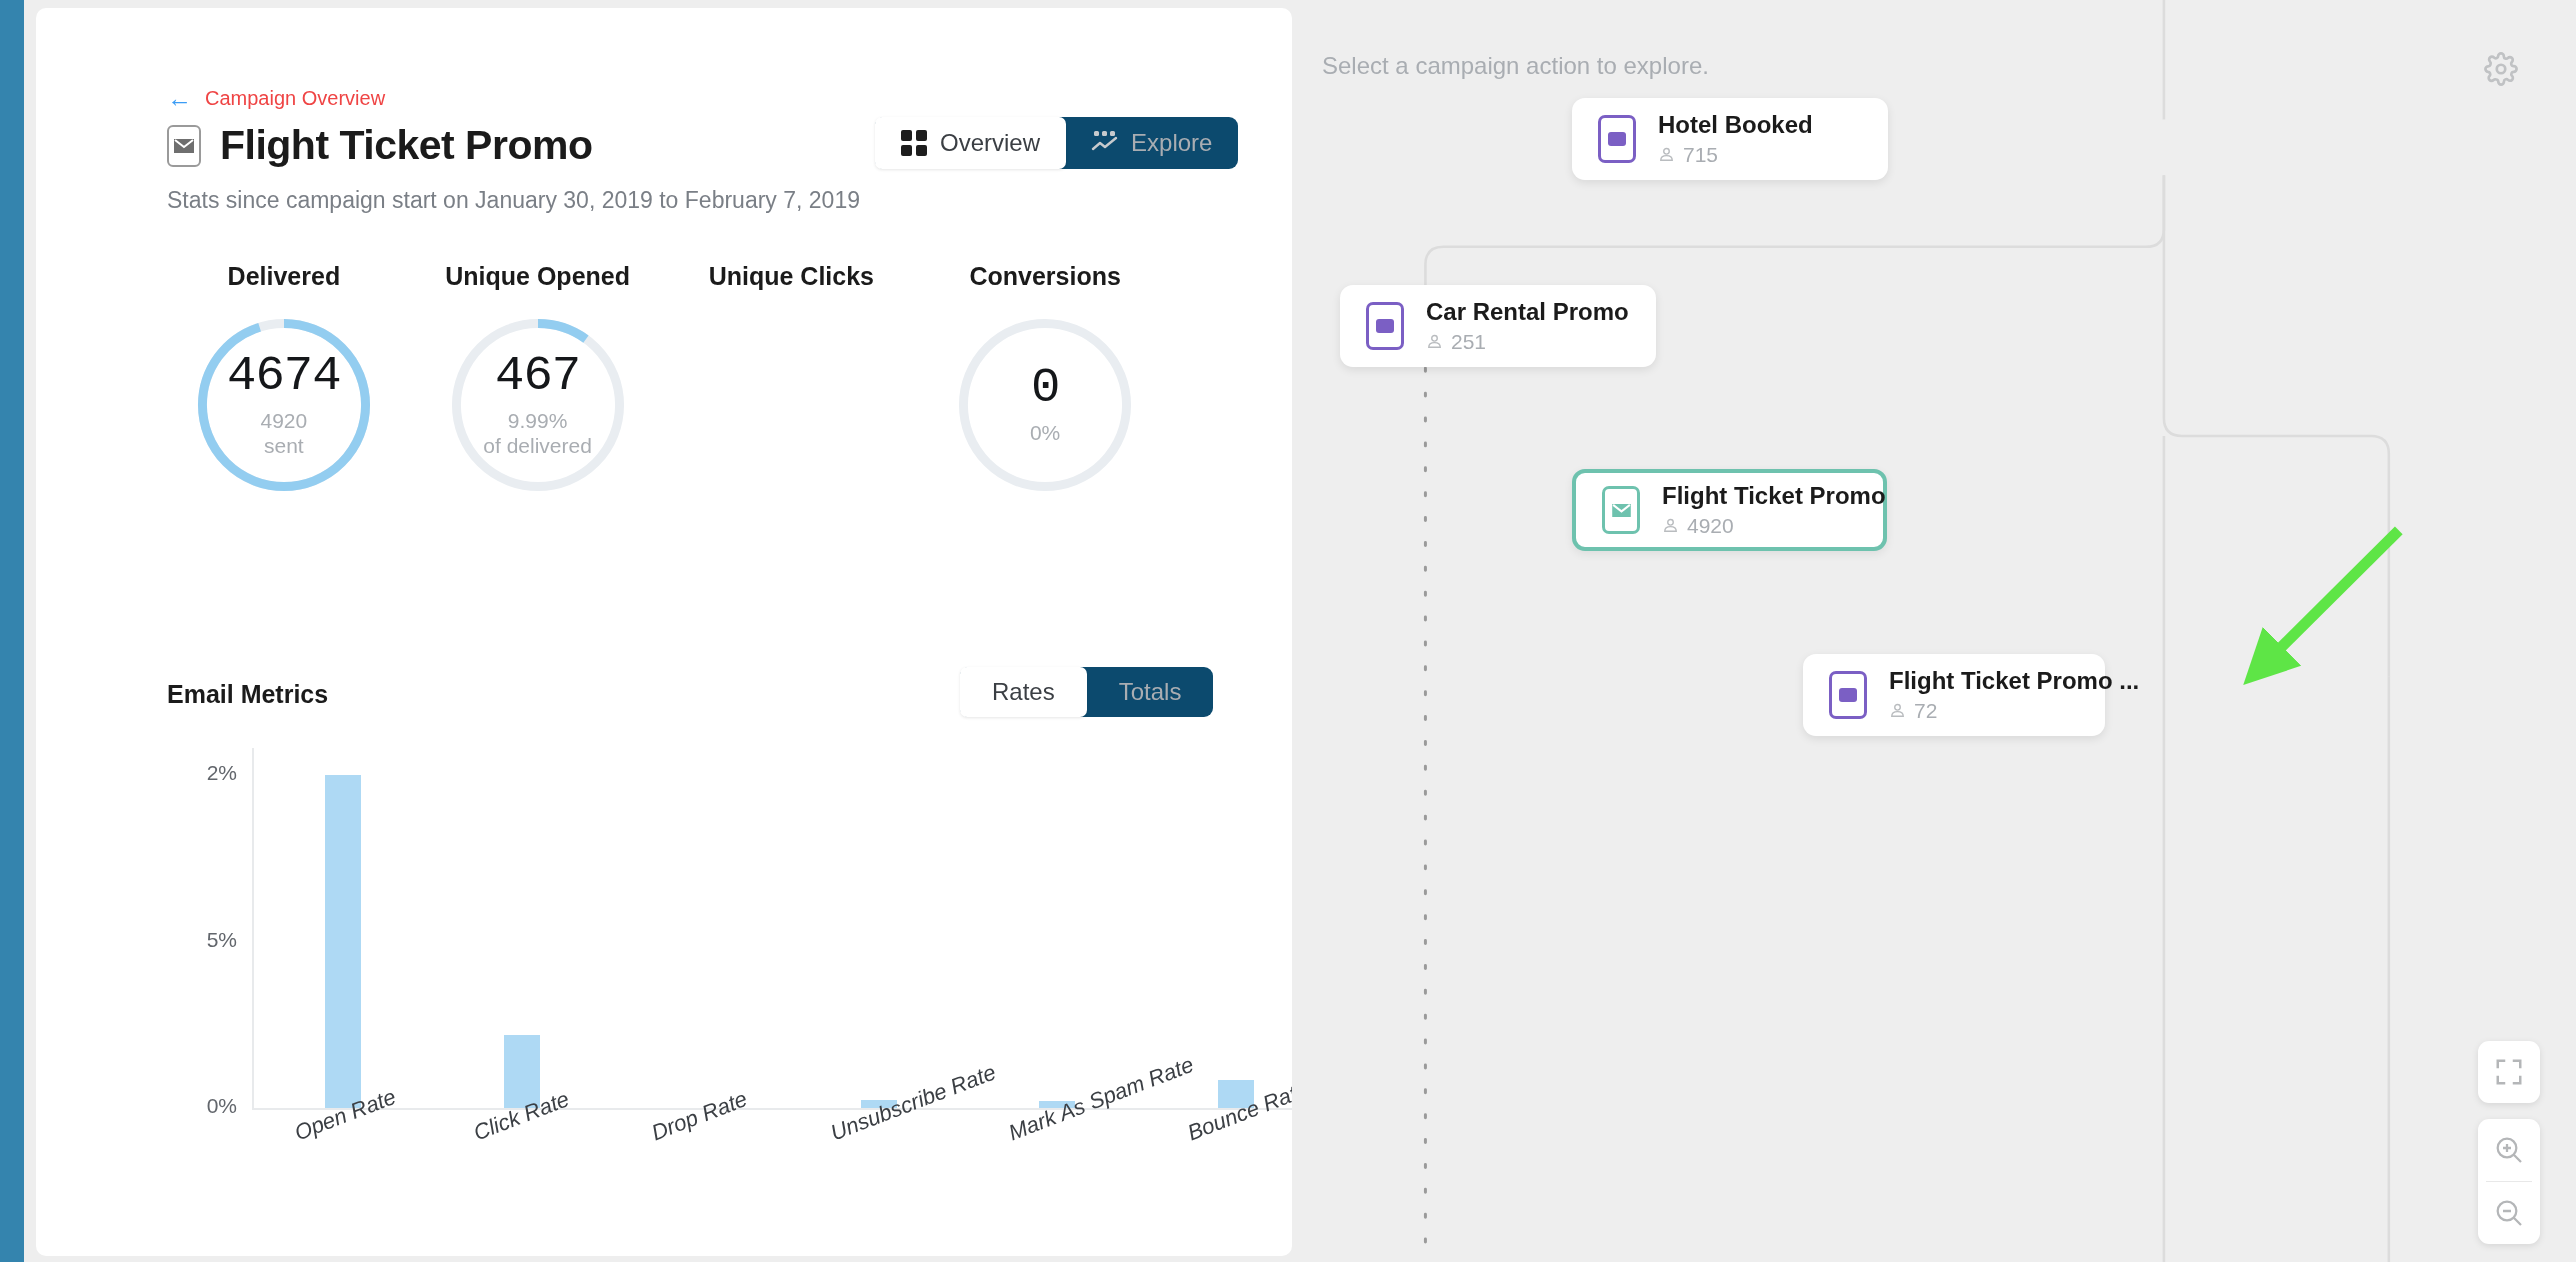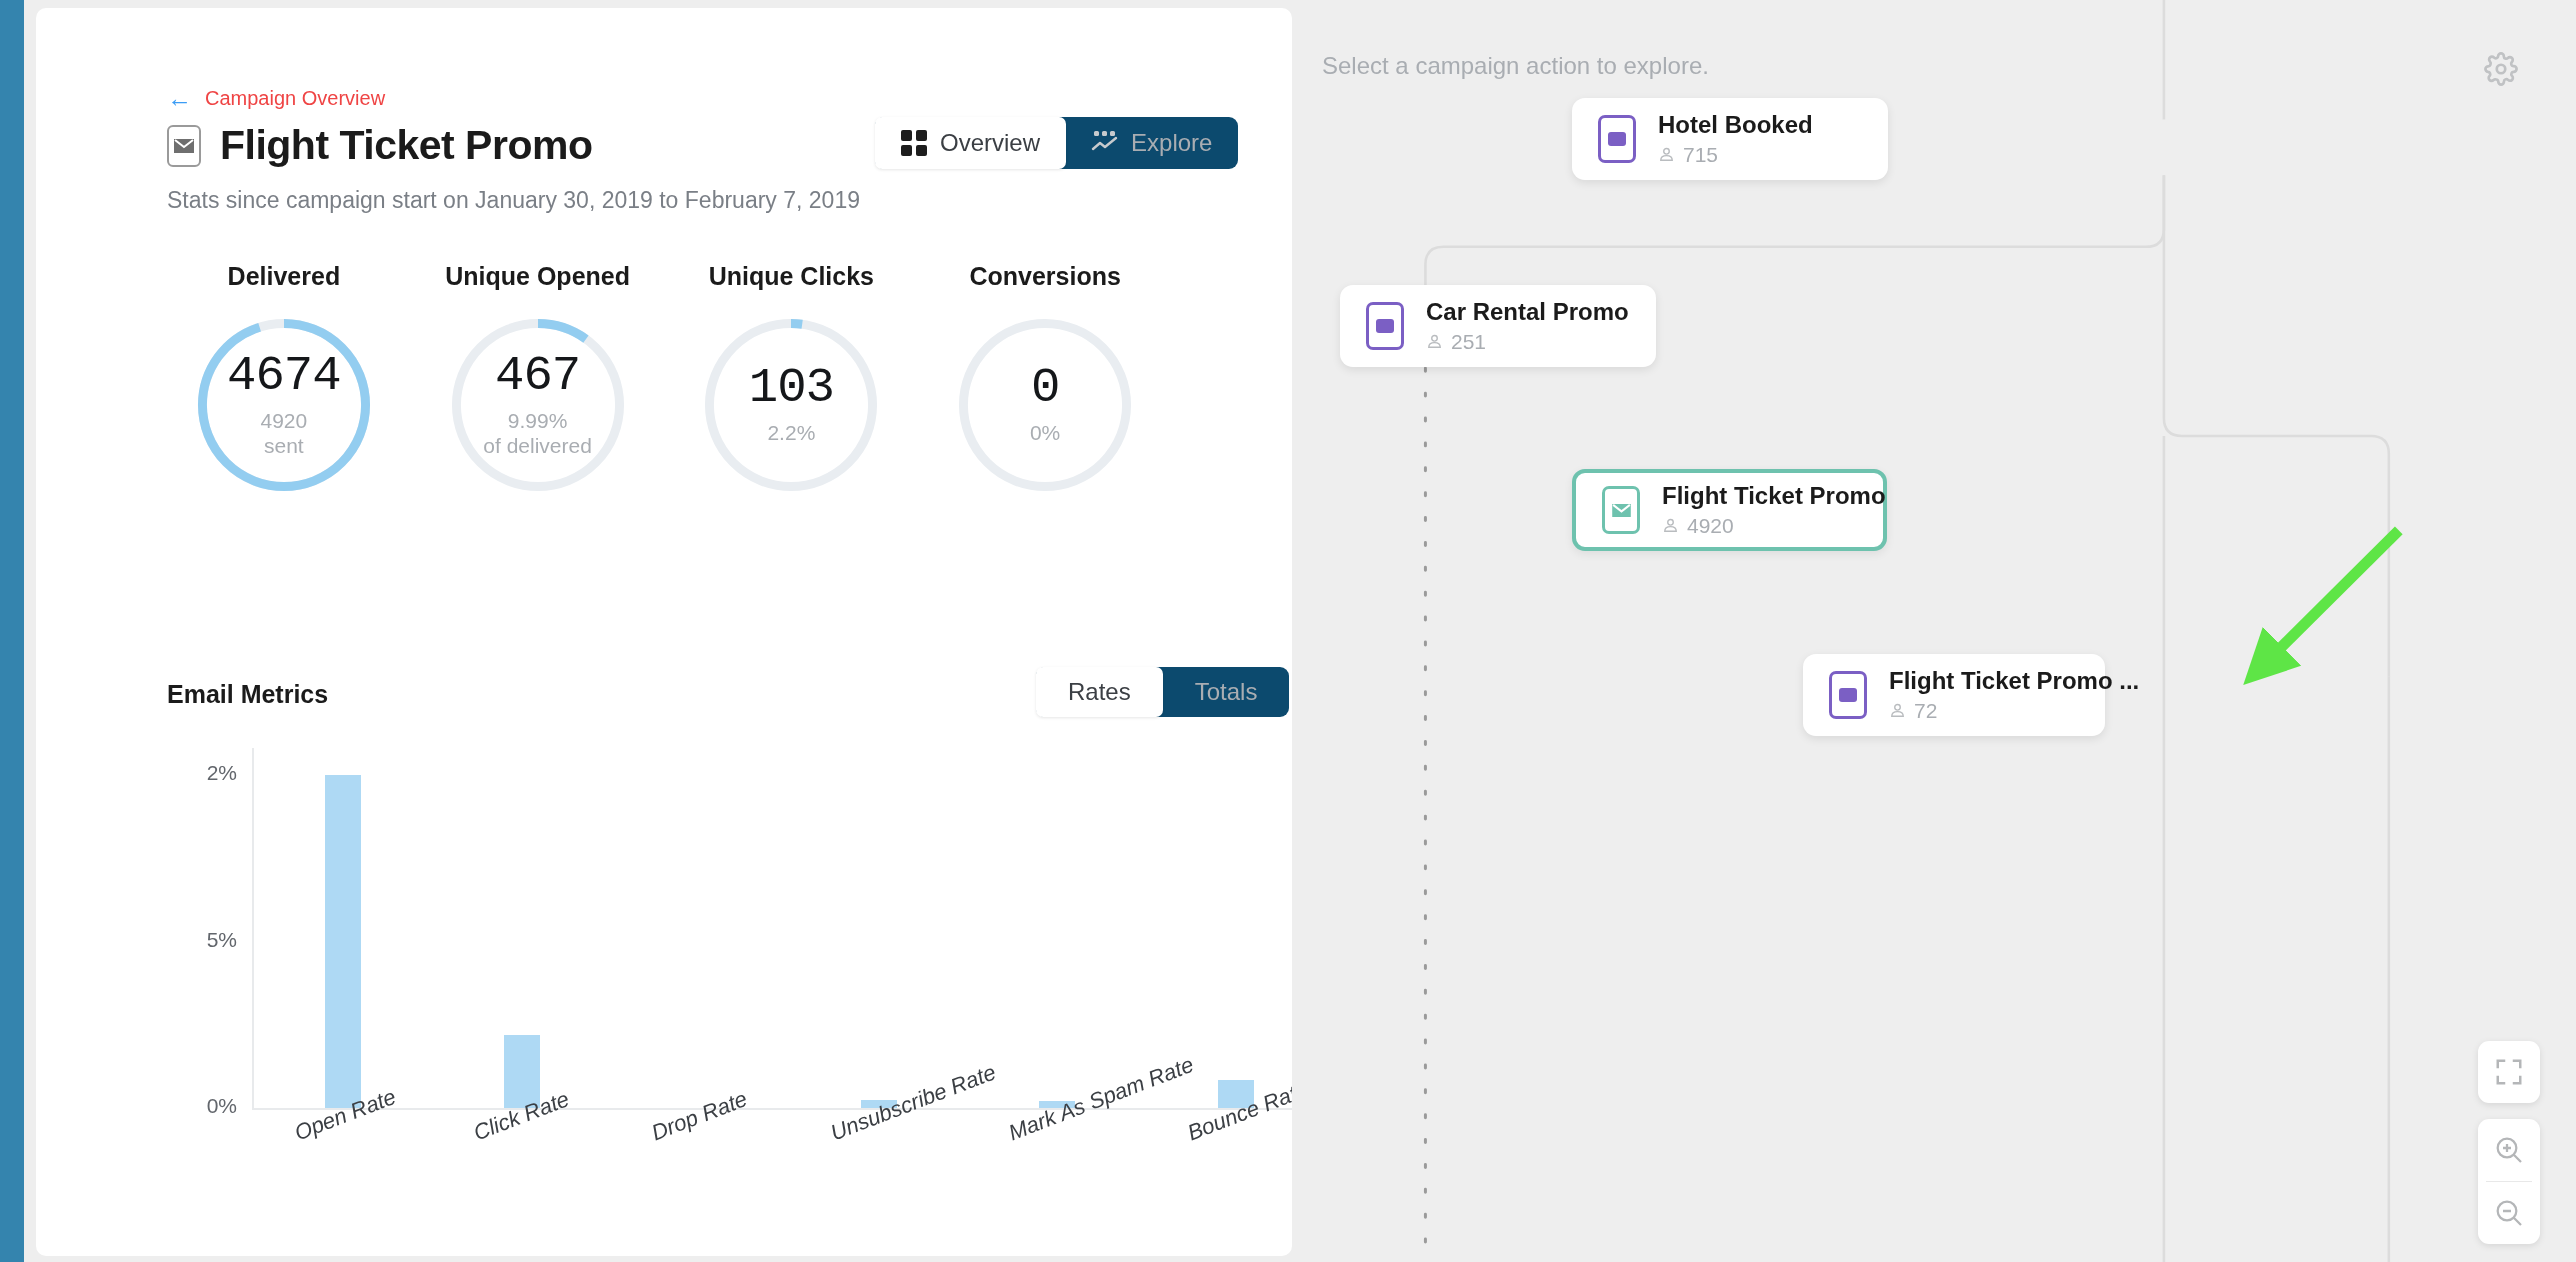--- a/index.html
+++ b/index.html
@@ -47,21 +47,21 @@
   .stat{width:249px;display:flex;flex-direction:column;align-items:center;}
   .stat-label{font-size:25px;font-weight:bold;color:#1b1b1b;margin-bottom:22px;}
   .donut{position:relative;width:184px;height:184px;}
   .donut svg{display:block;transform:rotate(-90deg);}
   .donut-center{position:absolute;inset:0;display:flex;flex-direction:column;align-items:center;justify-content:center;}
   .donut-value{font-size:49px;font-weight:400;color:#15171a;line-height:1;letter-spacing:-1px;font-family:Liberation Mono, monospace;}
   .donut-sub{font-size:21px;color:#a9adb2;line-height:1.16;text-align:center;margin-top:8px;}
 
   
   .metrics-title{position:absolute;left:131px;top:672px;font-size:25px;font-weight:bold;color:#1b1b1b;}
-  #rates-toggle{left:1000px;top:659px;justify-content:flex-end;}
+  #rates-toggle{left:924px;top:659px;justify-content:flex-end;}
   #rates-toggle .seg-btn{padding:0 32px;height:50px;font-size:24px;}
 
   .chart{position:absolute;left:131px;top:732px;width:1055px;height:498px;}
   .y-label{position:absolute;font-size:21px;color:#62666c;text-align:right;width:70px;}
   .axis-v{position:absolute;left:85px;top:8px;width:2px;height:360px;background:#e8eaec;}
   .axis-h{position:absolute;left:85px;top:368px;width:1071px;height:2px;background:#e8eaec;}
   .plot{position:absolute;left:87px;top:8px;width:1071px;height:360px;}
   .bar{position:absolute;bottom:0;width:36px;background:#aed9f4;}
   .x-label{position:absolute;font-size:22px;color:#3b3f44;font-style:italic;transform:rotate(-21deg);transform-origin:left top;white-space:nowrap;}
 
@@ -156,30 +156,20 @@
         <circle cx="92.5" cy="92.5" r="82" fill="none" stroke="#93cdf0" stroke-width="9" stroke-dasharray="51.47059739935373 463.7505977893723" stroke-dashoffset="0"></circle>
       </svg>
       <div class="donut-center">
         <div class="donut-value">467</div>
         <div class="donut-sub">9.99%<br>of delivered</div>
       </div>
     </div>
         </div>
         <div class="stat">
     <div class="stat-label">Unique Clicks</div>
-    <div class="donut">
-      <svg width="184" height="184" viewBox="0 0 185 185">
-        <circle cx="92.5" cy="92.5" r="82" fill="none" stroke="#e9edf1" stroke-width="9"></circle>
-        <circle cx="92.5" cy="92.5" r="82" fill="none" stroke="#93cdf0" stroke-width="9" stroke-dasharray="11.334866294151972 503.88632889457404" stroke-dashoffset="0"></circle>
-      </svg>
-      <div class="donut-center">
-        <div class="donut-value">103</div>
-        <div class="donut-sub">2.2%</div>
-      </div>
-    </div>
         </div>
         <div class="stat">
     <div class="stat-label">Conversions</div>
     <div class="donut">
       <svg width="184" height="184" viewBox="0 0 185 185">
         <circle cx="92.5" cy="92.5" r="82" fill="none" stroke="#e9edf1" stroke-width="9"></circle>
 
       </svg>
       <div class="donut-center">
         <div class="donut-value">0</div>

